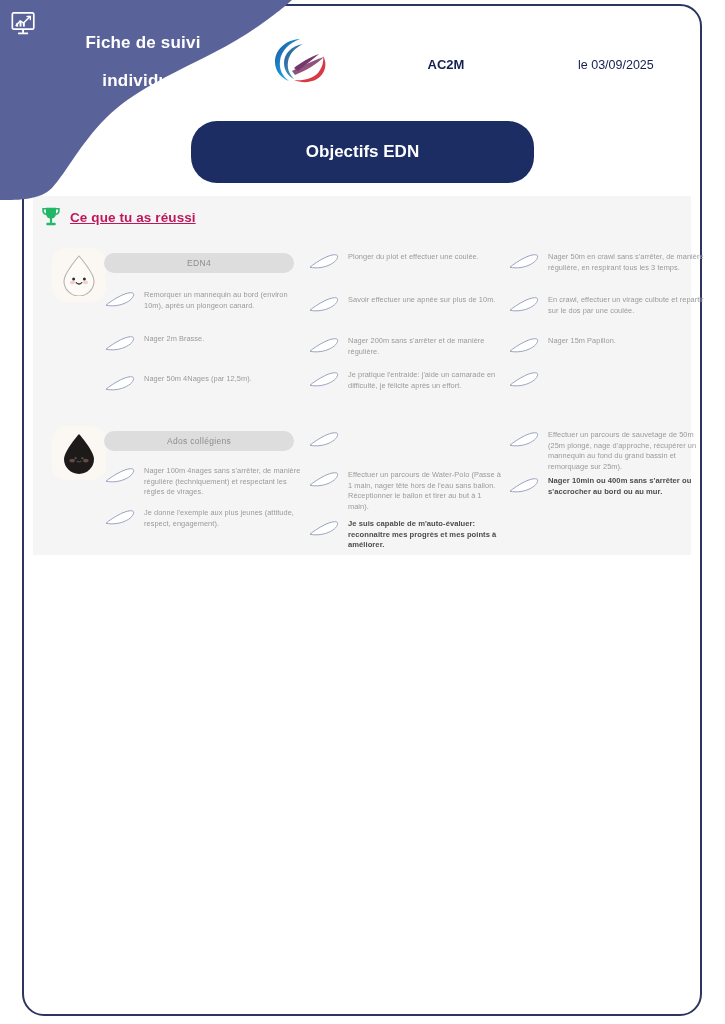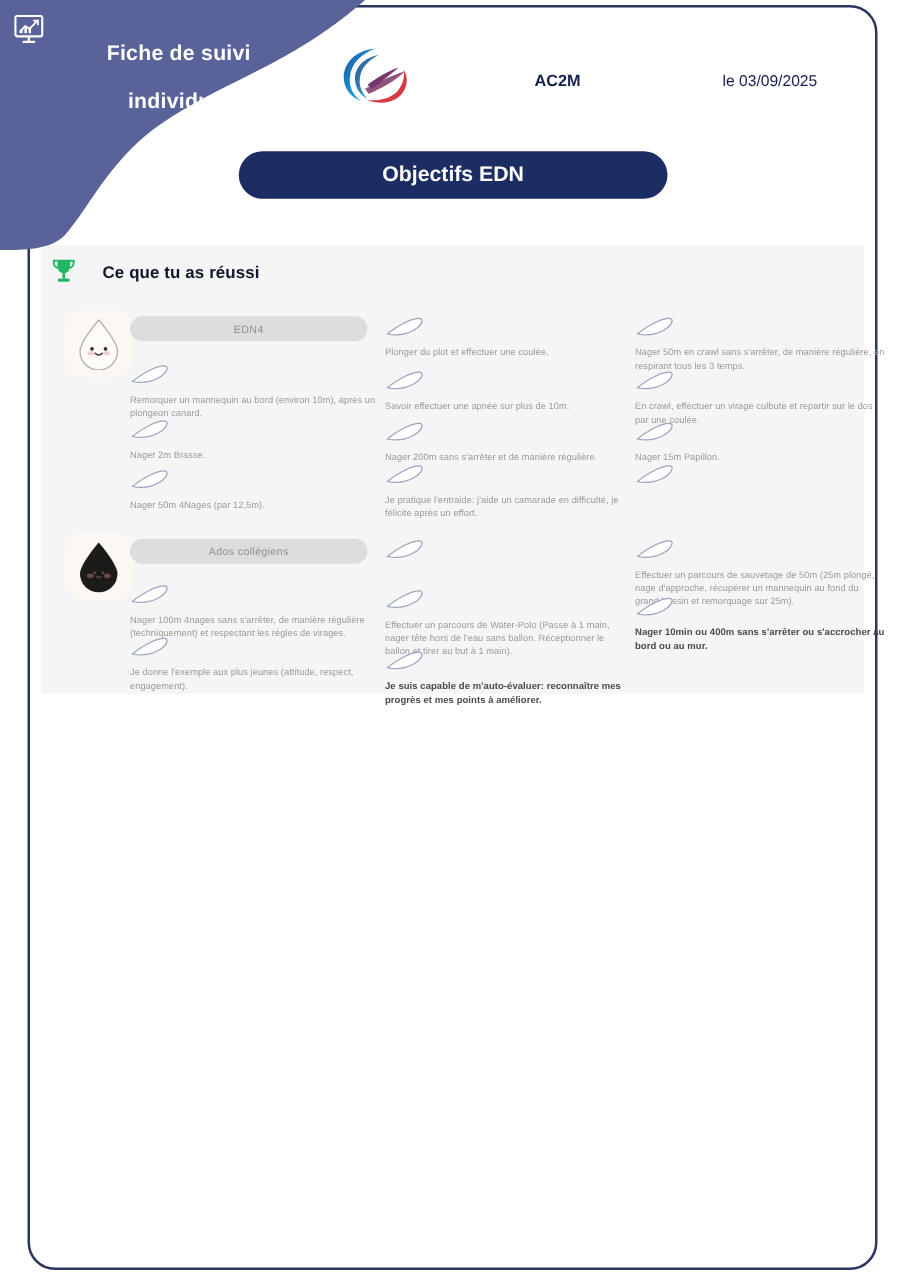--- a/index.html
+++ b/index.html
@@ -82,21 +82,21 @@
     text-align: left;
     font-size: 12.5px;
     color: #14204f;
     z-index: 5;
   }
 
   
   .title-pill {
     position: absolute;
     left: 191px; top: 121px;
-    width: 343px; height: 38px;
+    width: 343px; height: 62px;
     background: #1c2d63;
     border-radius: 26px;
     color: #ffffff;
     font-size: 17px;
     font-weight: bold;
     display: flex;
     align-items: center;
     justify-content: center;
     z-index: 5;
   }
@@ -114,23 +114,23 @@
     position: absolute;
     left: 8px; top: 10px;
     display: flex;
     align-items: center;
     gap: 9px;
   }
   .trophy-icon { width: 20px; height: 22px; flex: 0 0 auto; }
   .panel-head-label {
     font-size: 13.5px;
     font-weight: bold;
-    color: #0f172a;
+    color: #be185d;
+    text-decoration: underline;
     letter-spacing: 0.1px;
-    margin-left: 12px;
   }
 
   
   .section {
     position: absolute;
     left: 0; right: 0;
   }
   .section-1 { top: 50px; }
   .section-2 { top: 228px; }
 
@@ -172,21 +172,20 @@
   .col-0 { left: 71px;  width: 200px; }
   .col-1 { left: 275px; width: 196px; }
   .col-2 { left: 475px; width: 200px; }
 
   .item {
     position: absolute;
     display: flex;
     align-items: flex-start;
     gap: 7px;
     width: 100%;
-    flex-direction: column;
   }
   .leaf { flex: 0 0 auto; width: 33px; height: 17px; margin-top: 1px; }
   .leaf svg { display: block; }
   .item-text {
     font-size: 7.4px;
     line-height: 10.5px;
     color: #9a9a9a;
     letter-spacing: 0.05px;
   }
   .item.strong .item-text {

